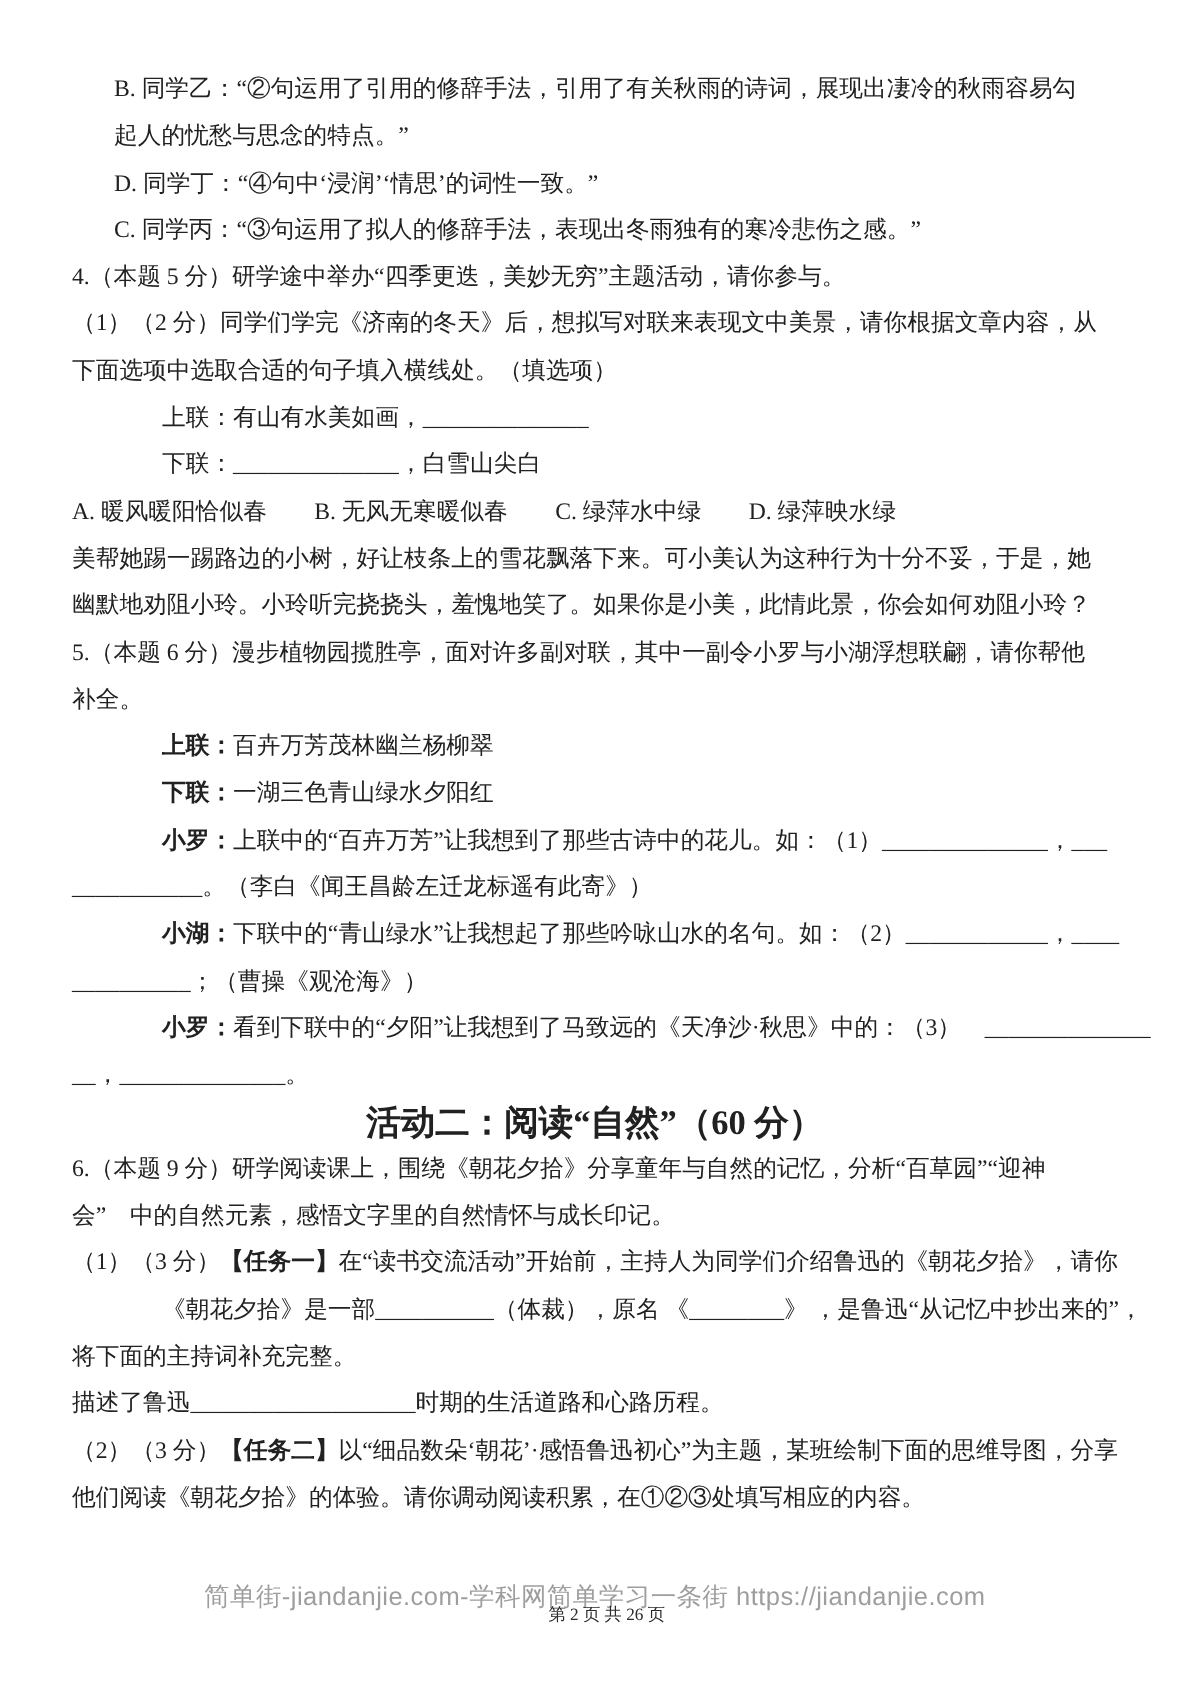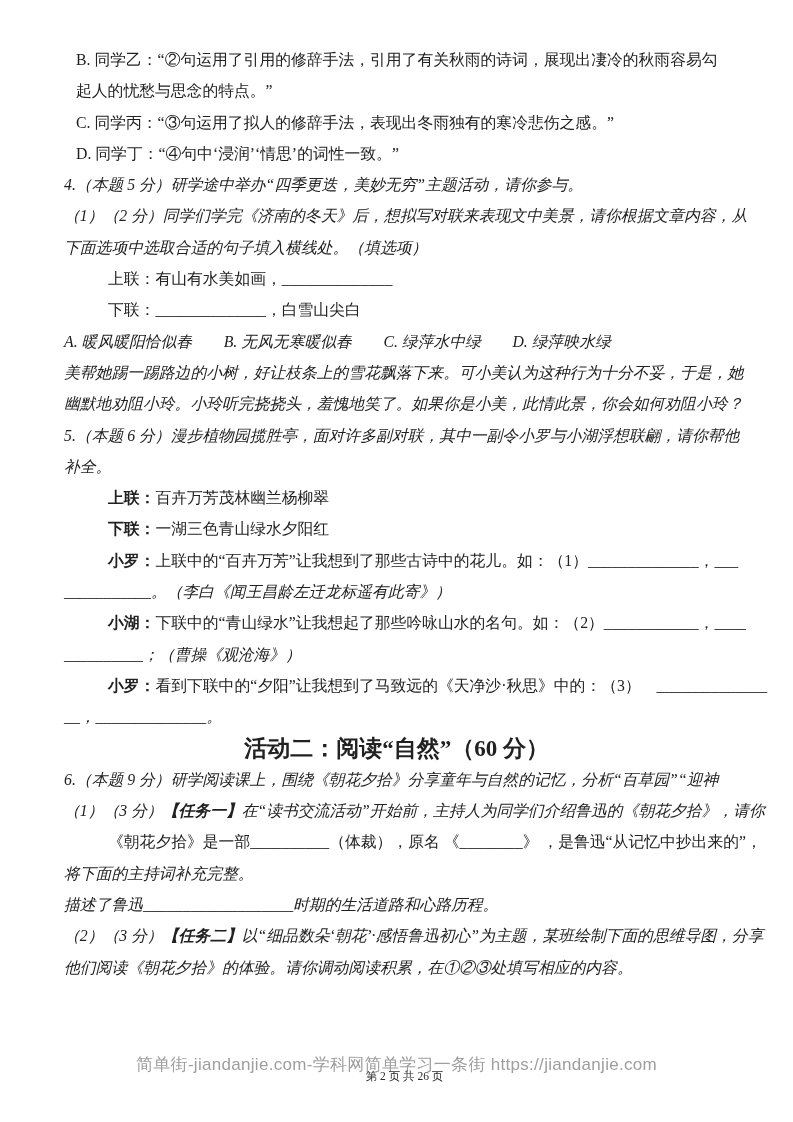--- a/index.html
+++ b/index.html
@@ -16,21 +16,21 @@
   .doc {
     position:absolute; top:44px; left:0; right:0;
   }
   .line {
     font-size:15.8px;
     line-height:31.3px;
     height:31.3px;
     padding-left:52px;
     white-space:nowrap;
   }
-  .line.main   { padding-left:64px;font-style:italic; }
+  .line.main   { padding-left:48px; }
   .line.option { padding-left:76px; }
   .line.indent { padding-left:108px; }
   .line.center {
     padding-left:0;
     text-align:center;
     font-weight:bold;
     font-size:23px;
   }
   .b { font-weight:bold; }
   .footer-watermark {
@@ -49,42 +49,43 @@
     font-family:"Liberation Serif","DejaVu Serif",serif;
   }
 </style>
 </head>
 <body>
 
 <div class="page">
   <main class="doc" id="doc">
       <div class="line option"><span>B. 同学乙：“②句运用了引用的修辞手法，引用了有关秋雨的诗词，展现出凄冷的秋雨容易勾</span></div>
       <div class="line option"><span>起人的忧愁与思念的特点。”</span></div>
+      <div class="line option"><span>D. 同学丁：“④句中‘浸润’‘情思’的词性一致。”</span></div>
       <div class="line option"><span>C. 同学丙：“③句运用了拟人的修辞手法，表现出冬雨独有的寒冷悲伤之感。”</span></div>
-      <div class="line option"><span>D. 同学丁：“④句中‘浸润’‘情思’的词性一致。”</span></div>
       <div class="line main"><span>4.（本题 5 分）研学途中举办“四季更迭，美妙无穷”主题活动，请你参与。</span></div>
       <div class="line main"><span>（1）（2 分）同学们学完《济南的冬天》后，想拟写对联来表现文中美景，请你根据文章内容，从</span></div>
       <div class="line main"><span>下面选项中选取合适的句子填入横线处。（填选项）</span></div>
       <div class="line indent"><span>上联：有山有水美如画，______________</span></div>
       <div class="line indent"><span>下联：______________，白雪山尖白</span></div>
       <div class="line main"><span>A. 暖风暖阳恰似春　　B. 无风无寒暖似春　　C. 绿萍水中绿　　D. 绿萍映水绿</span></div>
       <div class="line main"><span>美帮她踢一踢路边的小树，好让枝条上的雪花飘落下来。可小美认为这种行为十分不妥，于是，她</span></div>
       <div class="line main"><span>幽默地劝阻小玲。小玲听完挠挠头，羞愧地笑了。如果你是小美，此情此景，你会如何劝阻小玲？</span></div>
       <div class="line main"><span>5.（本题 6 分）漫步植物园揽胜亭，面对许多副对联，其中一副令小罗与小湖浮想联翩，请你帮他</span></div>
       <div class="line main"><span>补全。</span></div>
       <div class="line indent"><span class="b">上联：</span><span>百卉万芳茂林幽兰杨柳翠</span></div>
       <div class="line indent"><span class="b">下联：</span><span>一湖三色青山绿水夕阳红</span></div>
       <div class="line indent"><span class="b">小罗：</span><span>上联中的“百卉万芳”让我想到了那些古诗中的花儿。如：（1）______________，___</span></div>
       <div class="line main"><span>___________。（李白《闻王昌龄左迁龙标遥有此寄》）</span></div>
       <div class="line indent"><span class="b">小湖：</span><span>下联中的“青山绿水”让我想起了那些吟咏山水的名句。如：（2）____________，____</span></div>
       <div class="line main"><span>__________；（曹操《观沧海》）</span></div>
       <div class="line indent"><span class="b">小罗：</span><span>看到下联中的“夕阳”让我想到了马致远的《天净沙·秋思》中的：（3）　______________</span></div>
       <div class="line main"><span>__，______________。</span></div>
       <div class="line center"><span class="b">活动二：阅读“自然”（60 分）</span></div>
       <div class="line main"><span>6.（本题 9 分）研学阅读课上，围绕《朝花夕拾》分享童年与自然的记忆，分析“百草园”“迎神</span></div>
+      <div class="line main"><span>会”　中的自然元素，感悟文字里的自然情怀与成长印记。</span></div>
       <div class="line main"><span>（1）（3 分）</span><span class="b">【任务一】</span><span>在“读书交流活动”开始前，主持人为同学们介绍鲁迅的《朝花夕拾》，请你</span></div>
       <div class="line indent"><span>《朝花夕拾》是一部__________（体裁），原名 《________》 ，是鲁迅“从记忆中抄出来的”，</span></div>
       <div class="line main"><span>将下面的主持词补充完整。</span></div>
       <div class="line main"><span>描述了鲁迅___________________时期的生活道路和心路历程。</span></div>
       <div class="line main"><span>（2）（3 分）</span><span class="b">【任务二】</span><span>以“细品数朵‘朝花’·感悟鲁迅初心”为主题，某班绘制下面的思维导图，分享</span></div>
       <div class="line main"><span>他们阅读《朝花夕拾》的体验。请你调动阅读积累，在①②③处填写相应的内容。</span></div>
     </main>
   <div class="footer-watermark">简单街-jiandanjie.com-学科网简单学习一条街 https://jiandanjie.com</div>
   <div class="footer-pagenum">第 2 页 共 26 页</div>
 </div>

